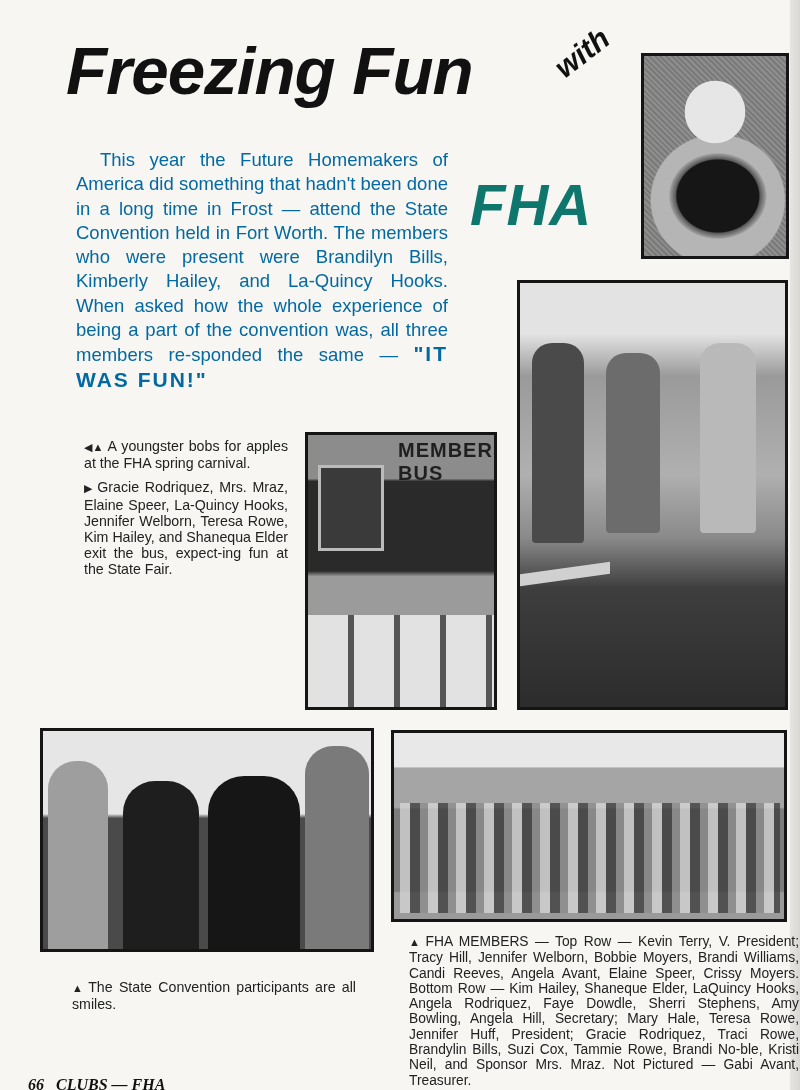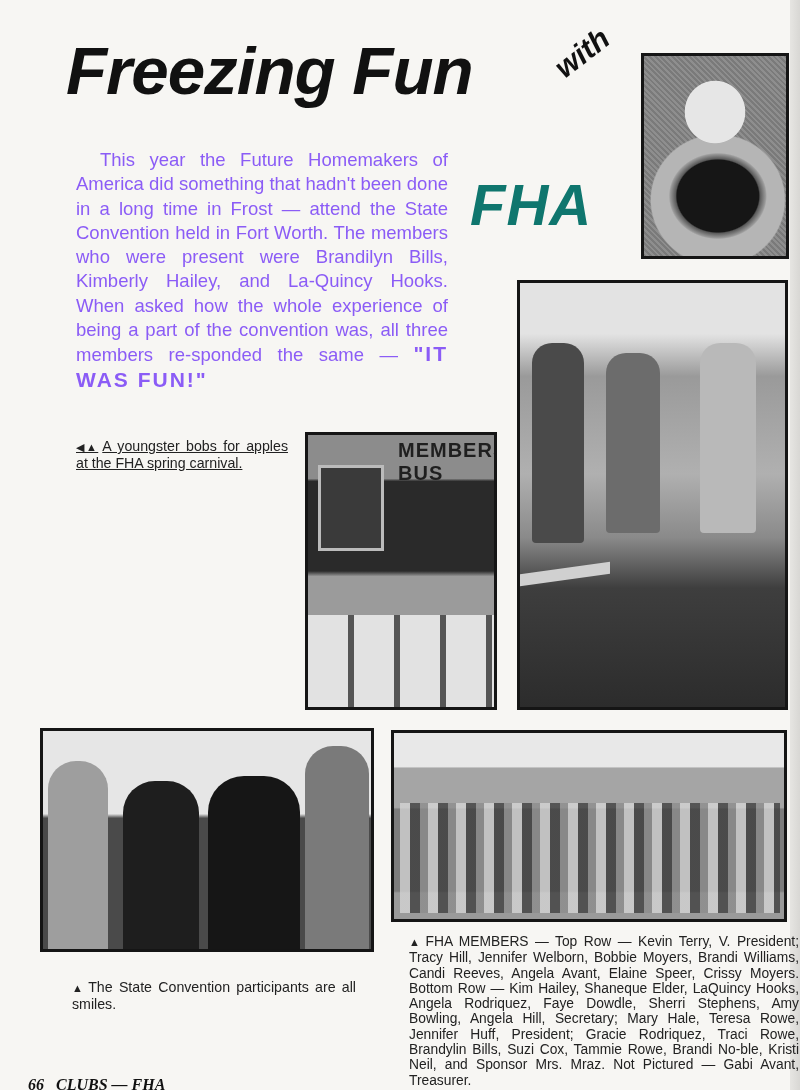--- a/index.html
+++ b/index.html
@@ -24,29 +24,29 @@
       font-weight: 900; font-style: italic; font-size: 30px; color: #111;
       transform: rotate(-38deg); transform-origin: left top;
     }
     .fha-word {
       position: absolute; left: 470px; top: 176px;
       font-weight: 900; font-style: italic; font-size: 58px; color: #0f766e;
       line-height: 1; letter-spacing: 1px;
     }
     .intro {
       position: absolute; left: 76px; top: 148px; width: 372px;
-      font-size: 18.5px; line-height: 24.3px; text-align: justify; color: #8b5cf6;
+      font-size: 18.5px; line-height: 24.3px; text-align: justify; color: #0369a1;
       text-indent: 24px;
     }
     .intro .quote { font-weight: bold; font-size: 21px; letter-spacing: 2px; }
     .caption {
       position: absolute; font-size: 14.2px; line-height: 16.2px; color: #222;
       text-align: justify;
     }
-    .caption p { margin: 0 0 8px 0; text-decoration: underline; }
+    .caption p { margin: 0 0 8px 8px; }
     .arrow { font-size: 11px; letter-spacing: -1px; margin-right: 4px; }
     .photo {
       position: absolute; border: 3px solid #151515; box-sizing: border-box;
       overflow: hidden;
     }
     .photo .fill { position: absolute; inset: 0; }
     .footer {
       position: absolute; left: 28px; top: 1036px;
       font-family: "Liberation Serif", serif; font-weight: bold; font-style: italic;
       font-size: 16px; color: #111; margin-top: 40px;
@@ -101,20 +101,21 @@
 </div>
 
 <div class="photo" style="left:391px; top:730px; width:396px; height:192px;">
   <div class="fill" style="background:
     linear-gradient(to bottom, #e8e8e8 0 18%, #a5a5a5 19% 40%, #7c7c7c 41% 85%, #9a9a9a 86% 100%);" title="Photo: FHA members group"></div>
   <div style="position:absolute; left:6px; top:70px; width:380px; height:110px; background:repeating-linear-gradient(90deg,#d8d8d8 0 10px,#3a3a3a 10px 20px,#8c8c8c 20px 28px);opacity:.75;"></div>
 </div>
 
 <div class="caption" style="left:76px; top:438px; width:212px;">
   <p><span class="arrow">◀▲</span><span>A youngster bobs for apples at the FHA spring carnival.</span></p>
+  <p><span class="arrow">▶</span><span>Gracie Rodriquez, Mrs. Mraz, Elaine Speer, La-Quincy Hooks, Jennifer Welborn, Teresa Rowe, Kim Hailey, and Shanequa Elder exit the bus, expect-ing fun at the State Fair.</span></p>
 </div>
 
 <div class="caption" style="left:72px; top:968px; width:284px;margin-top:11px;">
   <span class="arrow">▲</span><span>The State Convention participants are all smiles.</span>
 </div>
 
 <div class="caption" style="left:409px; top:934px; width:390px; font-size:13.8px; line-height:15.3px;">
   <span class="arrow">▲</span><span>FHA MEMBERS — Top Row — Kevin Terry, V. President; Tracy Hill, Jennifer Welborn, Bobbie Moyers, Brandi Williams, Candi Reeves, Angela Avant, Elaine Speer, Crissy Moyers. Bottom Row — Kim Hailey, Shaneque Elder, LaQuincy Hooks, Angela Rodriquez, Faye Dowdle, Sherri Stephens, Amy Bowling, Angela Hill, Secretary; Mary Hale, Teresa Rowe, Jennifer Huff, President; Gracie Rodriquez, Traci Rowe, Brandylin Bills, Suzi Cox, Tammie Rowe, Brandi No-ble, Kristi Neil, and Sponsor Mrs. Mraz. Not Pictured — Gabi Avant, Treasurer.</span>
 </div>
 

